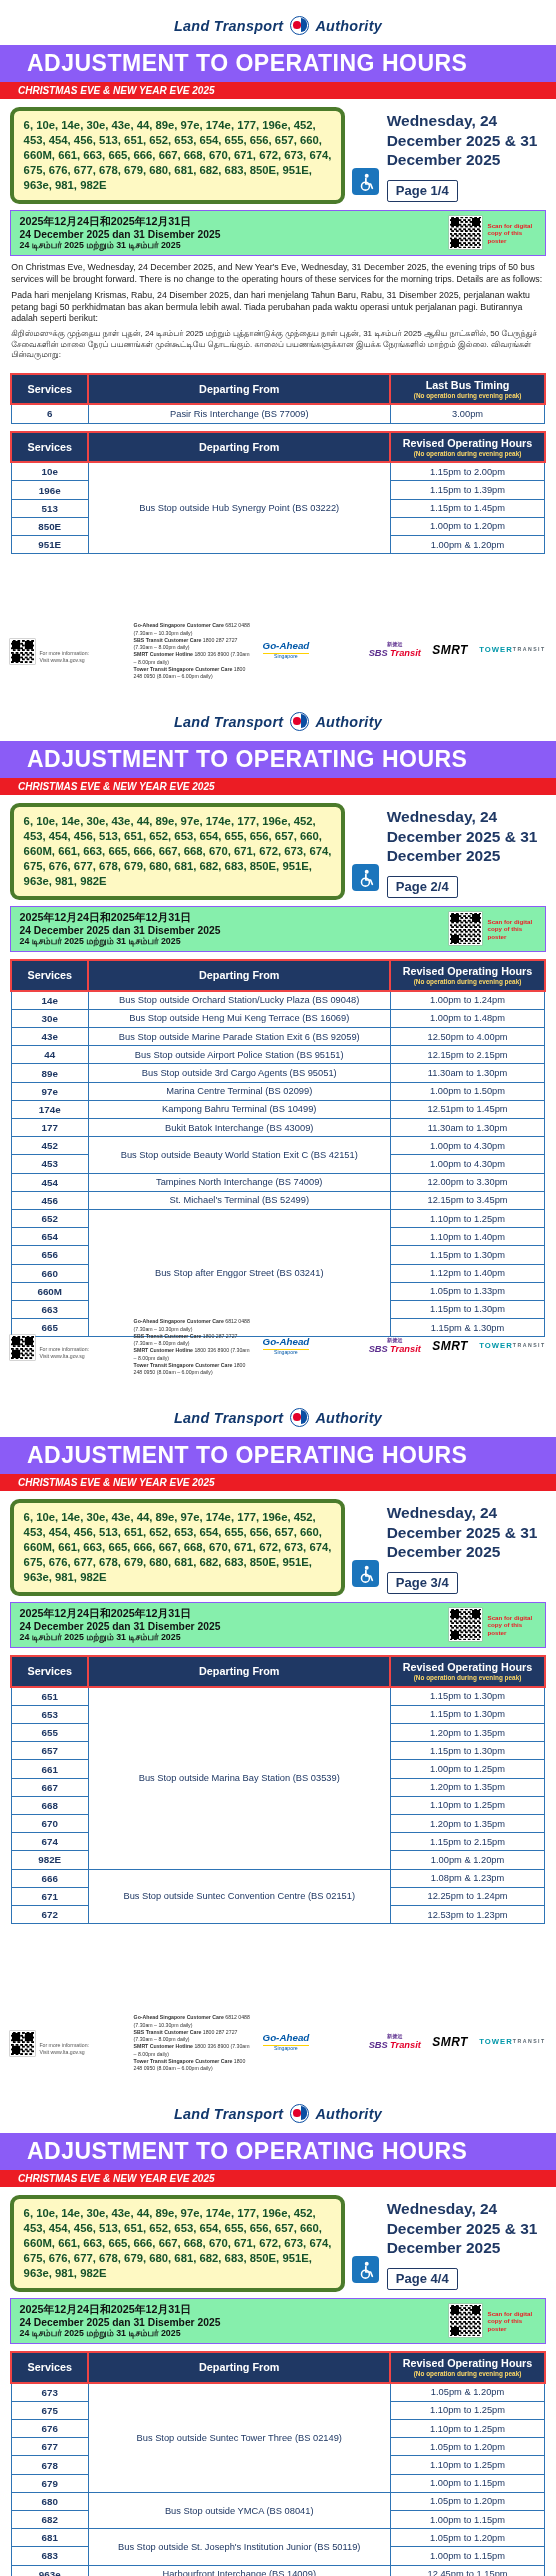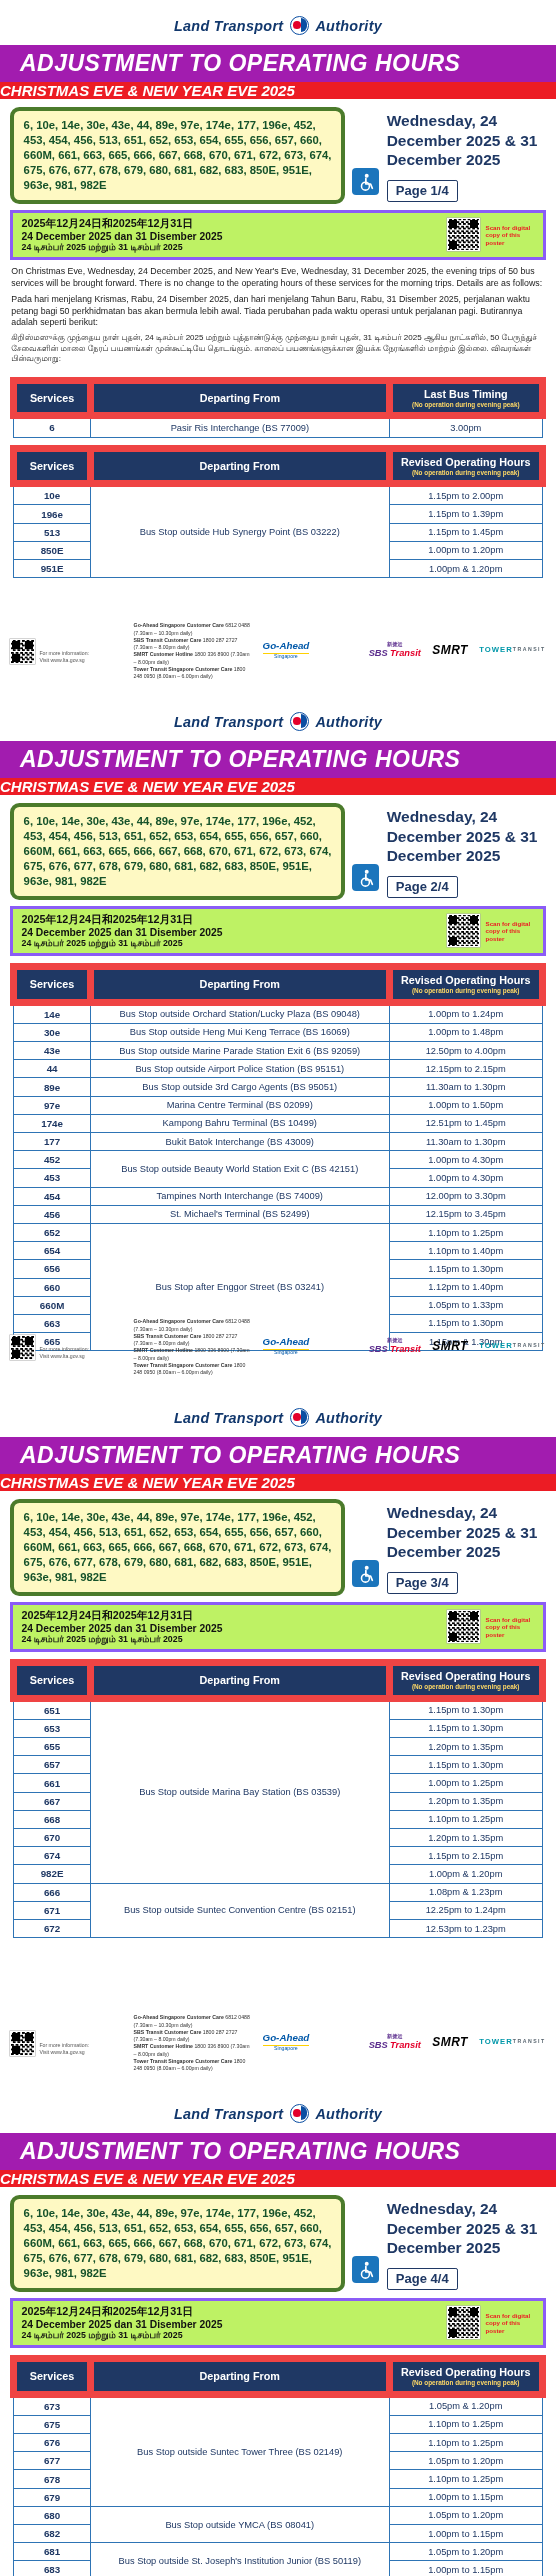--- a/index.html
+++ b/index.html
@@ -10,40 +10,40 @@
   .page { width:556px; height:696px; position:relative; overflow:hidden; background:#fff; }
 
   
   .lta-header { height:45px; display:flex; align-items:center; justify-content:center; gap:6.2px; padding-top:6.2px; }
   .lta-text { font-size:14.4px; font-weight:bold; font-style:italic; color:#12386d; letter-spacing:0.3px; }
   .lta-roundel { width:19.6px; height:19.6px; border-radius:50%; border:1.5px solid #0b4ea2; position:relative; background:#fff; flex:0 0 auto; }
   .lta-roundel::before { content:""; position:absolute; left:2.6px; top:4.6px; width:7.7px; height:7.7px; border-radius:50%; background:#e4002b; }
   .lta-roundel::after { content:""; position:absolute; right:1px; top:1.5px; width:6.7px; height:13.4px; border-radius:0 6.7px 6.7px 0; background:#0b4ea2; }
 
   
-  .banner { height:37px; background:#a21caf; display:flex; align-items:center; padding-left:20px;
-            color:#fff; font-size:23px; font-weight:bold; font-style:italic; letter-spacing:0.5px; }
-  .subbanner { height:16.5px; background:#ec1c24; display:flex; align-items:center; padding-left:0;
-               color:#fff; font-size:15px; font-weight:bold; font-style:italic; }
+  .banner { height:37px; background:#8b5cf6; display:flex; align-items:center; padding-left:27px;
+            color:#fff; font-size:23px; font-weight:bold; letter-spacing:0.5px; }
+  .subbanner { height:16.5px; background:#ec1c24; display:flex; align-items:center; padding-left:18px;
+               color:#fff; font-size:10px; font-weight:bold; font-style:italic; }
 
   
   .head-main { display:flex; padding:8.2px 10.3px 3.1px; gap:7.2px; align-items:stretch; }
   .services-box { width:335px; flex:0 0 335px; border:4.1px solid #4b7b2b; background:#fef9c3; border-radius:9.3px;
                   padding:7.2px 9.3px; color:#15522a; font-weight:bold; font-size:11.3px; line-height:1.32; }
   .wheelchair { width:27px; height:27px; background:#1b75bc; border-radius:4.1px; display:flex; align-items:center;
                 justify-content:center; align-self:flex-end; margin-bottom:8.2px; flex:0 0 auto; }
   .wheelchair svg { width:20.6px; height:20.6px; }
   .date-col { flex:1; padding-top:4.1px; }
   .date-heading { color:#1f3864; font-weight:bold; font-size:15.5px; line-height:1.28; }
   .page-box { display:inline-block; margin-top:9.3px; border:1.5px solid #1f3864; border-radius:2.1px; padding:2.6px 8.2px;
               color:#1f3864; font-weight:bold; font-size:13px; }
 
   
-  .date-bar { margin:3.1px 10.3px 0; border:3px solid #8b5cf6; display:flex; justify-content:space-between;
-              align-items:center; padding:4.1px 8.2px; background:#bef264; }
+  .date-bar { margin:3.1px 10.3px 0; border:1px solid #8b5cf6; display:flex; justify-content:space-between;
+              align-items:center; padding:4.1px 8.2px; background:#86efac; }
   .db-zh { font-weight:bold; font-size:10.8px; color:#111; }
   .db-ms { font-weight:bold; font-size:10.3px; color:#111; }
   .db-ta { font-weight:bold; font-size:8.8px; color:#111; }
   .date-bar-qr { display:flex; align-items:center; gap:5.2px; }
   .qr-caption { width:49px; color:#ec1c24; font-weight:bold; font-size:6.2px; line-height:1.2; }
 
   .qr { width:33px; height:33px; flex:0 0 auto; background-color:#fff;
         background-image:
           linear-gradient(#000,#000), linear-gradient(#000,#000), linear-gradient(#000,#000),
           repeating-conic-gradient(#000 0% 25%, #fff 0% 50%);
@@ -56,21 +56,21 @@
   
   .intro { padding:6.2px 11.3px 0; }
   .intro p { margin-bottom:4.6px; font-size:8.8px; line-height:1.32; color:#1a1a1a; }
   .intro p.zh { font-size:8.5px; }
   .intro p.ta { font-size:8px; }
 
   
   .tables { padding:7.2px 10.3px 0; }
   table { width:100%; border-collapse:collapse; margin-bottom:7.2px; }
   col.col-svc { width:77px; } col.col-dep { width:304px; } col.col-time { width:155px; }
-  th { background:#1f3864; color:#fff; font-size:10.8px; font-weight:bold; padding:4.1px 3.1px; border:7px solid #ef4444;
+  th { background:#1f3864; color:#fff; font-size:10.8px; font-weight:bold; padding:4.1px 3.1px; border:2px solid #ef4444;
        text-align:center; vertical-align:middle; }
   .th-note { display:block; font-size:6.4px; font-weight:bold; color:#ffd966; margin-top:1px; line-height:1.15; }
   td { border:1px solid #2e74b5; color:#1f3864; font-size:9.3px; text-align:center; vertical-align:middle; padding:3.1px 4.1px; }
   td.svc { font-weight:bold; font-size:9.8px; }
 
   
   .footer { position:absolute; left:10.3px; right:10.3px; bottom:15.5px; display:flex; align-items:center; gap:10.3px; }
   .f-info { display:flex; gap:4.1px; align-items:flex-end; width:113px; flex:0 0 auto; }
   .f-info-text { font-size:5.2px; color:#555; line-height:1.35; }
   .f-contacts { flex:1; font-size:5.2px; color:#333; line-height:1.4; max-width:170px; }

